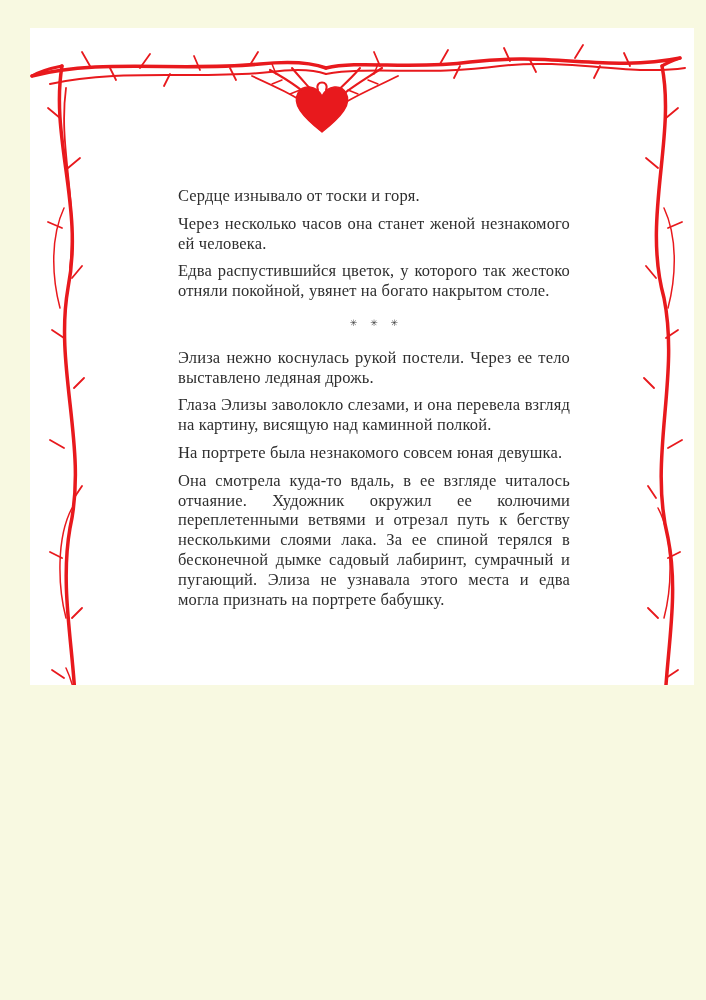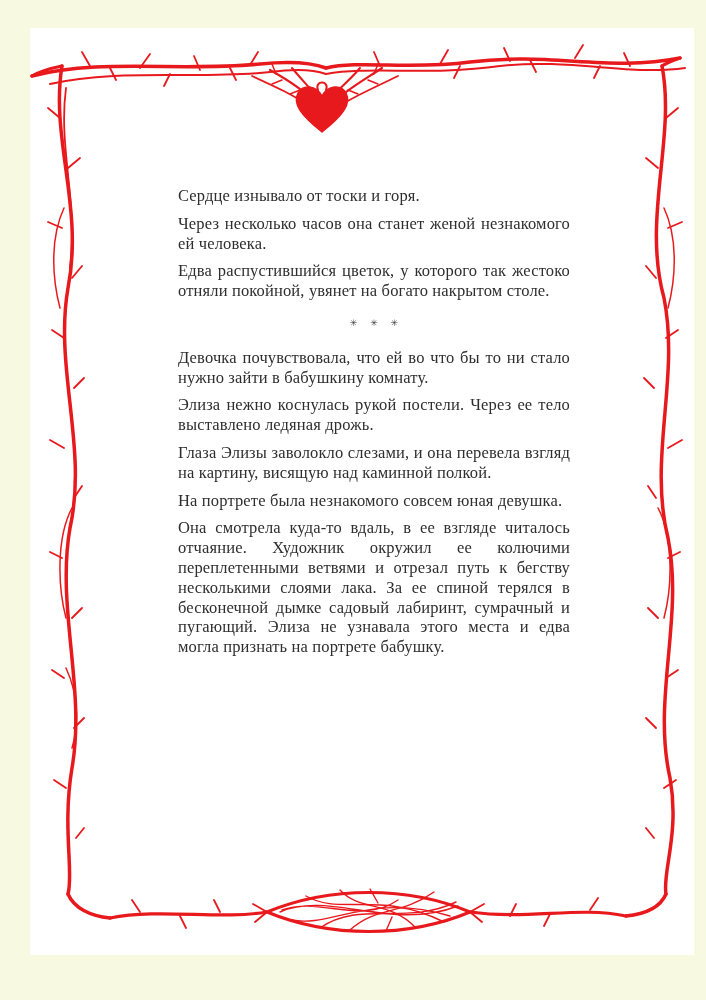--- a/index.html
+++ b/index.html
@@ -5,21 +5,21 @@
   :root{
     --bg:#f8f9e1; --paper:#ffffff; --accent:#e8191d; --ink:#2e2e2e; --sep:#3c3c3c;
   }
   html,body{margin:0;padding:0;}
   body{
     width:706px;height:1000px;position:relative;overflow:hidden;
     background:var(--bg);
     font-family:"Liberation Serif", serif;
   }
   .paper{
-    position:absolute;left:30px;top:28px;width:664px;height:927px;
+    position:absolute;left:30px;top:28px;width:664px;height:657px;
     background:var(--paper);overflow:hidden;
   }
   .border-art{position:absolute;inset:0;width:664px;height:927px;color:var(--accent);}
   .text-col{
     position:absolute;left:148px;top:158px;width:392px;
     color:var(--ink);
     font-size:16.5px;line-height:19.8px;letter-spacing:0.15px;
     text-align:justify;
   }
   .text-col p{margin:0 0 8px 0;}
@@ -84,21 +84,20 @@
   </svg>
 
   <div class="text-col">
     <div>
         <p>Сердце изнывало от тоски и горя.</p>
         <p>Через несколько часов она станет женой незнакомого ей человека.</p>
         <p>Едва распустившийся цветок, у которого так жестоко отняли покойной, увянет на богато накрытом столе.</p>
       </div>
     <div class="separator">✳ ✳ ✳</div>
     <div>
-        <p>Девочка почувствовала, что ей во что бы то ни стало нужно зайти в бабушкину комнату.</p>
         <p>Элиза нежно коснулась рукой постели. Через ее тело выставлено ледяная дрожь.</p>
         <p>Глаза Элизы заволокло слезами, и она перевела взгляд на картину, висящую над каминной полкой.</p>
         <p>На портрете была незнакомого совсем юная девушка.</p>
         <p>Она смотрела куда-то вдаль, в ее взгляде читалось отчаяние. Художник окружил ее колючими переплетенными ветвями и отрезал путь к бегству несколькими слоями лака. За ее спиной терялся в бесконечной дымке садовый лабиринт, сумрачный и пугающий. Элиза не узнавала этого места и едва могла признать на портрете бабушку.</p>
       </div>
   </div>
 
 </div>
 
 </body></html>

